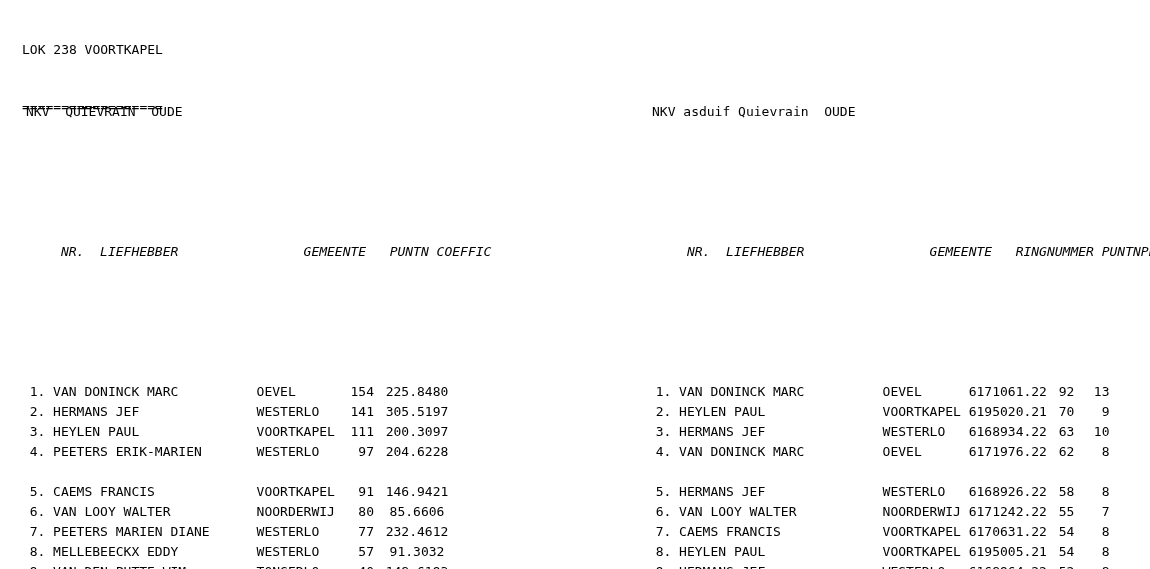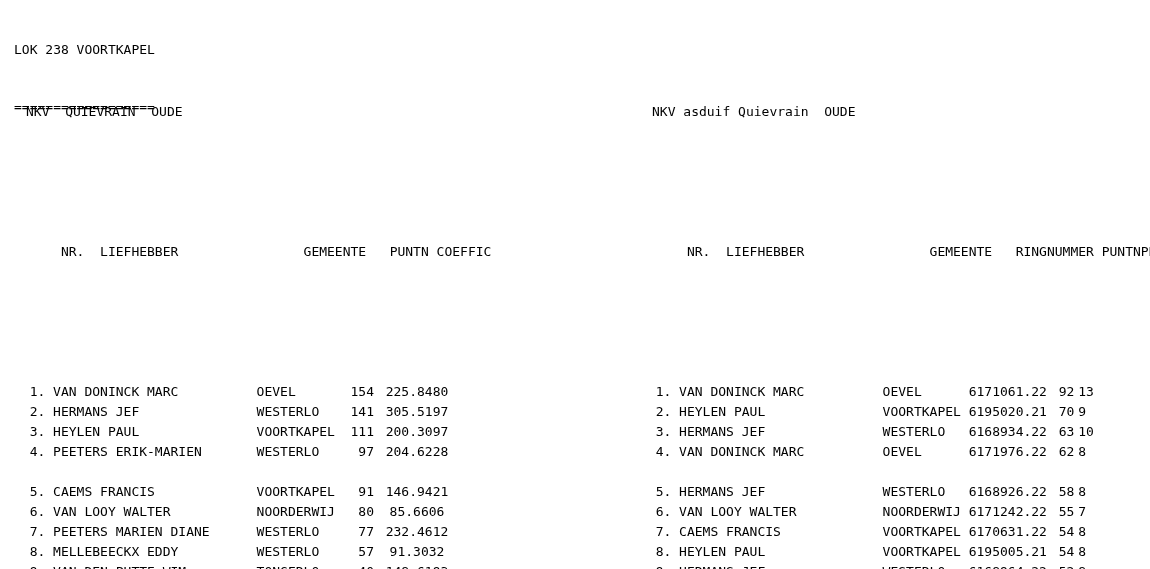--- a/index.html
+++ b/index.html
@@ -15,21 +15,21 @@
     color: #000000;
     overflow: hidden;
   }
   .page {
     position: relative;
     width: 1150px;
     height: 569px;
   }
   .header {
     position: absolute;
-    left: 14px;
+    left: 22px;
     top: 2px;
     line-height: 19px;
     white-space: pre;
   }
   .col {
     position: absolute;
     top: 62px;
     white-space: pre;
     line-height: 20px;
   }
@@ -37,20 +37,21 @@
   .col-right { left: 640px; }
   .section-title {
     white-space: pre;
     margin: 0 0 0 12px;
   }
   .spacer-row {
     height: 20px;
   }
   .table-head {
     white-space: pre;
+    font-style: italic;
   }
   .rows {
     white-space: pre;
   }
   .row {
     white-space: pre;
     height: 20px;
   }
   .gap {
     display: block;
@@ -61,21 +62,21 @@
   .c-dot     { display: inline-block; width: 2ch; text-align: left; }
   .c-name-l  { display: inline-block; width: 26ch; text-align: left; }
   .c-gem-l   { display: inline-block; width: 11ch; text-align: left; }
   .c-pnt-l   { display: inline-block; width: 4ch; text-align: right; }
   .c-coef    { display: inline-block; width: 11ch; text-align: center; }
 
   .c-name-r  { display: inline-block; width: 26ch; text-align: left; }
   .c-gem-r   { display: inline-block; width: 11ch; text-align: left; }
   .c-ring    { display: inline-block; width: 11ch; text-align: left; }
   .c-pnt-r   { display: inline-block; width: 3ch; text-align: center; }
-  .c-prz     { display: inline-block; width: 4ch; text-align: left; }
+  .c-prz     { display: inline-block; width: 4ch; text-align: right; }
 </style>
 </head>
 <body>
 
 <div class="page">
 
   <div class="header">
     <div>LOK 238 VOORTKAPEL</div>
     <div>==================</div>
   </div>

